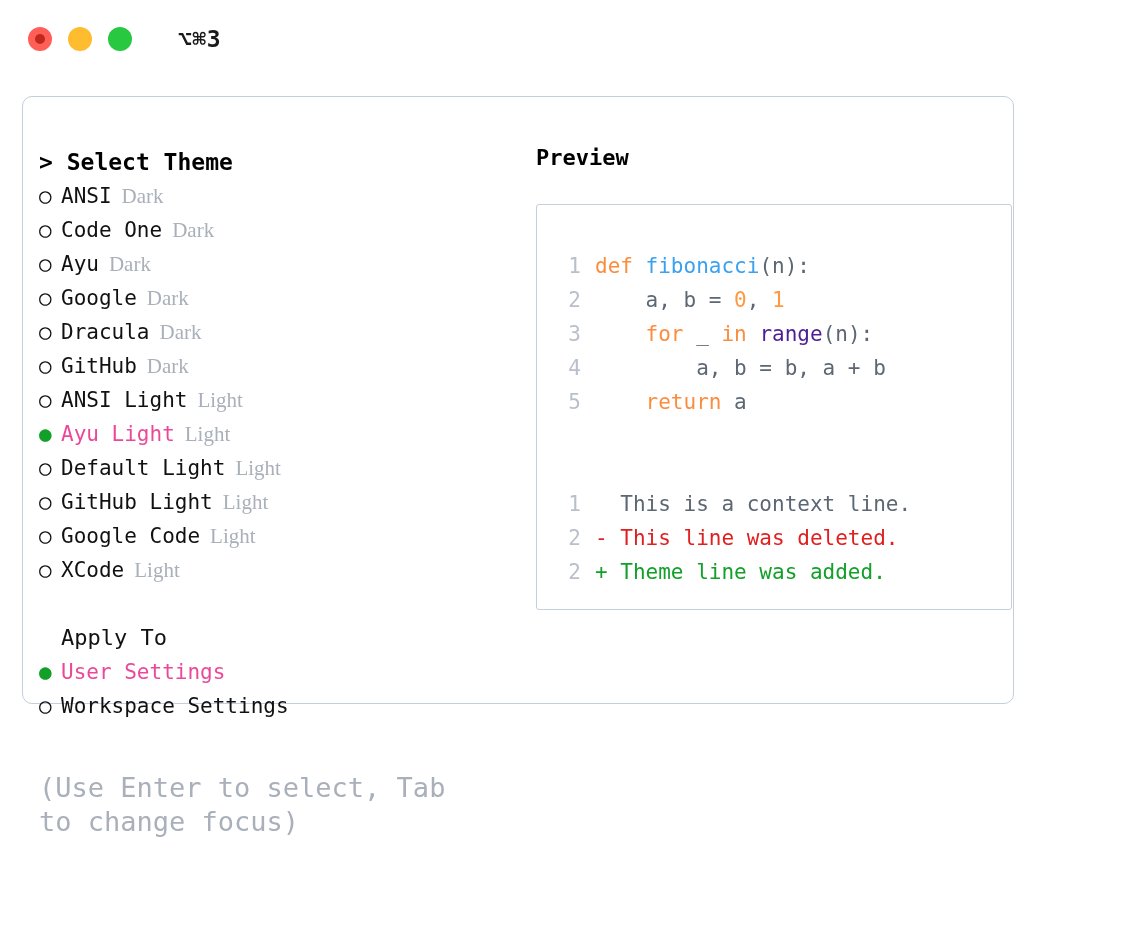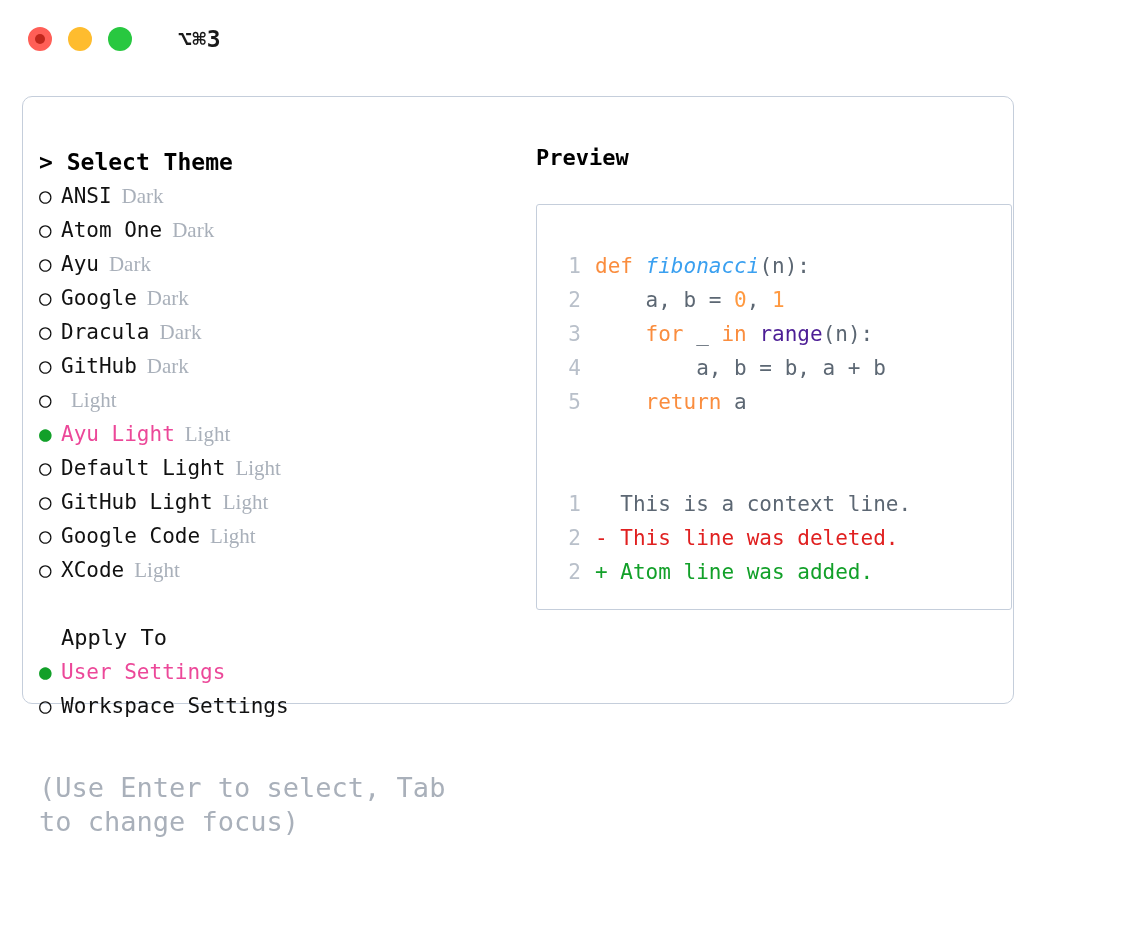--- a/index.html
+++ b/index.html
@@ -156,21 +156,21 @@
   }
   .ln {
     display: inline-block;
     width: 26px;
     flex: 0 0 26px;
     text-align: right;
     color: #b9c0ca;
     margin-right: 14px;
   }
   .kw { color: #fa8d3e; }
-  .fn { color: #3aa0f0; font-style: italic; }
+  .fn { color: #3aa0f0; }
   .num { color: #ff9940; }
   .builtin { color: #4c1d95; }
   .plain { color: #5c6773; }
   .ctrl { color: #fa8d3e; }
   .blank { height: 34px; }
   .diff-ctx { color: #5c6773; }
   .diff-del { color: #e02020; }
   .diff-add { color: #12a029; }
 </style>
 </head>
@@ -192,21 +192,21 @@
       <div class="list">
 
         <div class="row">
           <span class="bullet">○</span>
           <span class="label">ANSI</span>
           <span class="variant">Dark</span>
         </div>
 
         <div class="row">
           <span class="bullet">○</span>
-          <span class="label">Atom One</span>
+          <span class="label">Code One</span>
           <span class="variant">Dark</span>
         </div>
 
         <div class="row">
           <span class="bullet">○</span>
           <span class="label">Ayu</span>
           <span class="variant">Dark</span>
         </div>
 
         <div class="row">
@@ -222,20 +222,21 @@
         </div>
 
         <div class="row">
           <span class="bullet">○</span>
           <span class="label">GitHub</span>
           <span class="variant">Dark</span>
         </div>
 
         <div class="row">
           <span class="bullet">○</span>
+          <span class="label">ANSI Light</span>
           <span class="variant">Light</span>
         </div>
 
         <div class="row selected">
           <span class="bullet">●</span>
           <span class="label">Ayu Light</span>
           <span class="variant">Light</span>
         </div>
 
         <div class="row">
@@ -336,20 +337,20 @@
 
         <div class="code-line">
           <span class="ln">2</span>
           <span class="diff-del">-</span>
           <span class="diff-del"> This line was deleted.</span>
         </div>
 
         <div class="code-line">
           <span class="ln">2</span>
           <span class="diff-add">+</span>
-          <span class="diff-add"> Atom line was added.</span>
+          <span class="diff-add"> Theme line was added.</span>
         </div>
 
       </div>
     </div>
 
   </div>
 </div>
 
 </body></html>

